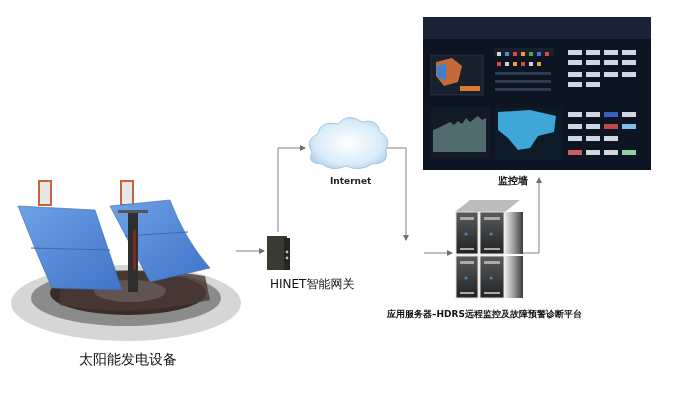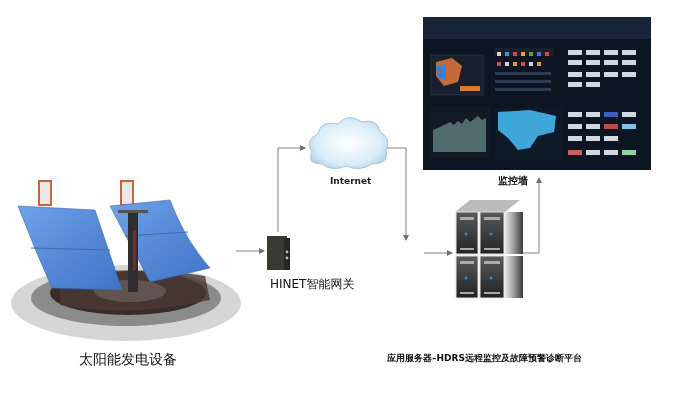--- a/index.html
+++ b/index.html
@@ -2,21 +2,21 @@
 <html><head>
   <meta charset="utf-8">
   <style>
     html, body { margin: 0; padding: 0; background: #ffffff; }
     body { width: 690px; height: 417px; position: relative; overflow: hidden; font-family: "DejaVu Sans", sans-serif; }
     .label { position: absolute; color: #111; white-space: nowrap; }
     .lbl-solar { left: 79px; top: 351px; font-size: 14px; }
     .lbl-gateway { left: 246px; top: 276px; font-size: 12px; margin-left: 24px; }
     .lbl-internet { left: 330px; top: 176px; font-size: 9px; font-weight: bold; color: #222; }
     .lbl-wall { left: 498px; top: 174px; font-size: 10px; font-weight: bold; }
-    .lbl-server { left: 387px; top: 308px; font-size: 9px; font-weight: bold; margin-top: 44px; }
+    .lbl-server { left: 387px; top: 308px; font-size: 9px; font-weight: bold; }
     svg { position: absolute; left: 0; top: 0; }
   </style>
 </head>
 <body>
 
 <svg width="690" height="417" viewBox="0 0 690 417">
   <defs>
     <marker id="arr" markerWidth="6" markerHeight="6" refX="5" refY="3" orient="auto">
       <path d="M0,0 L6,3 L0,6 z" fill="#707070"></path>
     </marker>

